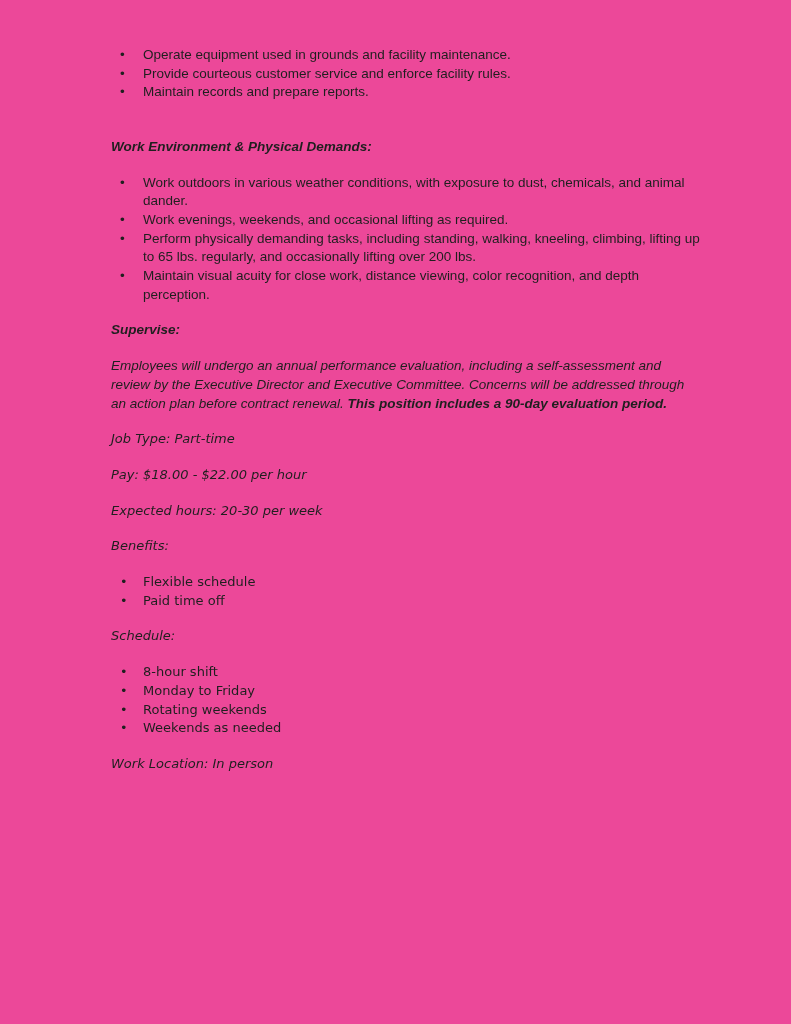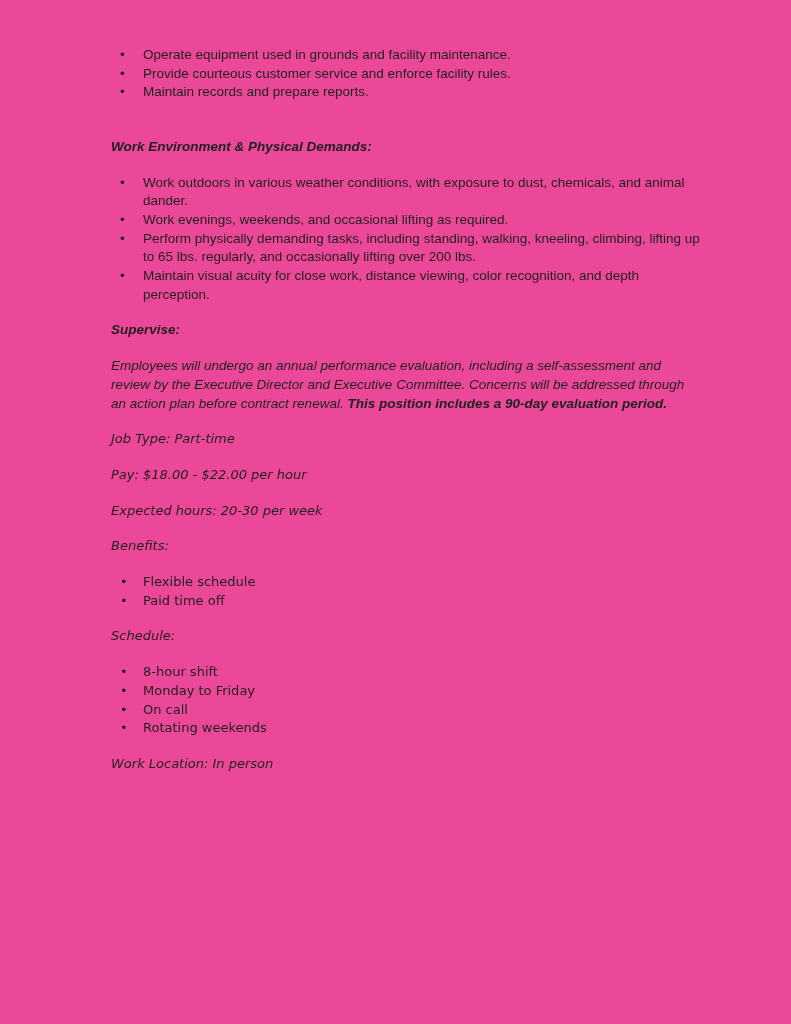--- a/index.html
+++ b/index.html
@@ -85,21 +85,21 @@
       <p>Benefits:</p>
       <ul class="bullets">
         <li><span>Flexible schedule</span></li>
         <li><span>Paid time off</span></li>
       </ul>
 
       <p>Schedule:</p>
       <ul class="bullets">
         <li><span>8-hour shift</span></li>
         <li><span>Monday to Friday</span></li>
-        <li><span>On call</span></li>
         <li><span>Rotating weekends</span></li>
+        <li><span>Weekends as needed</span></li>
       </ul>
 
       <p>Work Location: In person</p>
     </div>
 
   </div>
 </div>
 
 </body></html>

